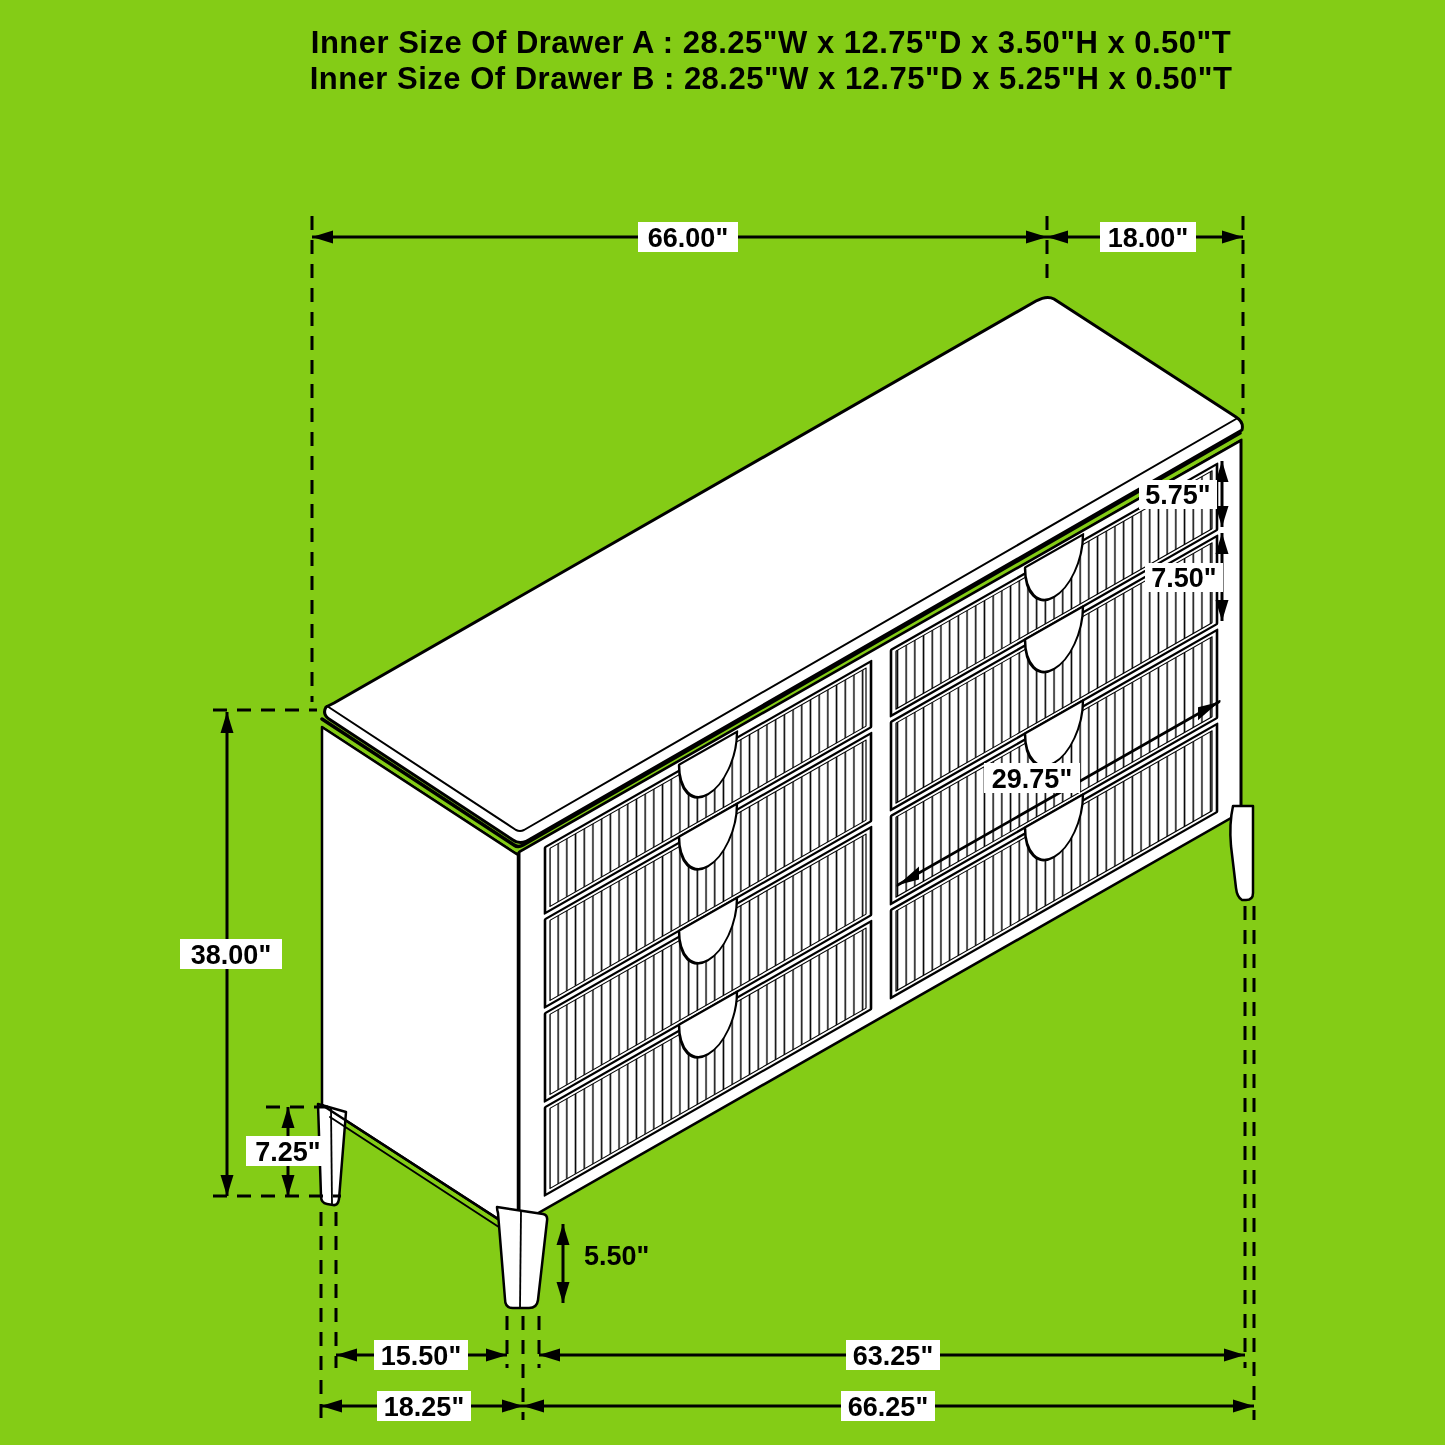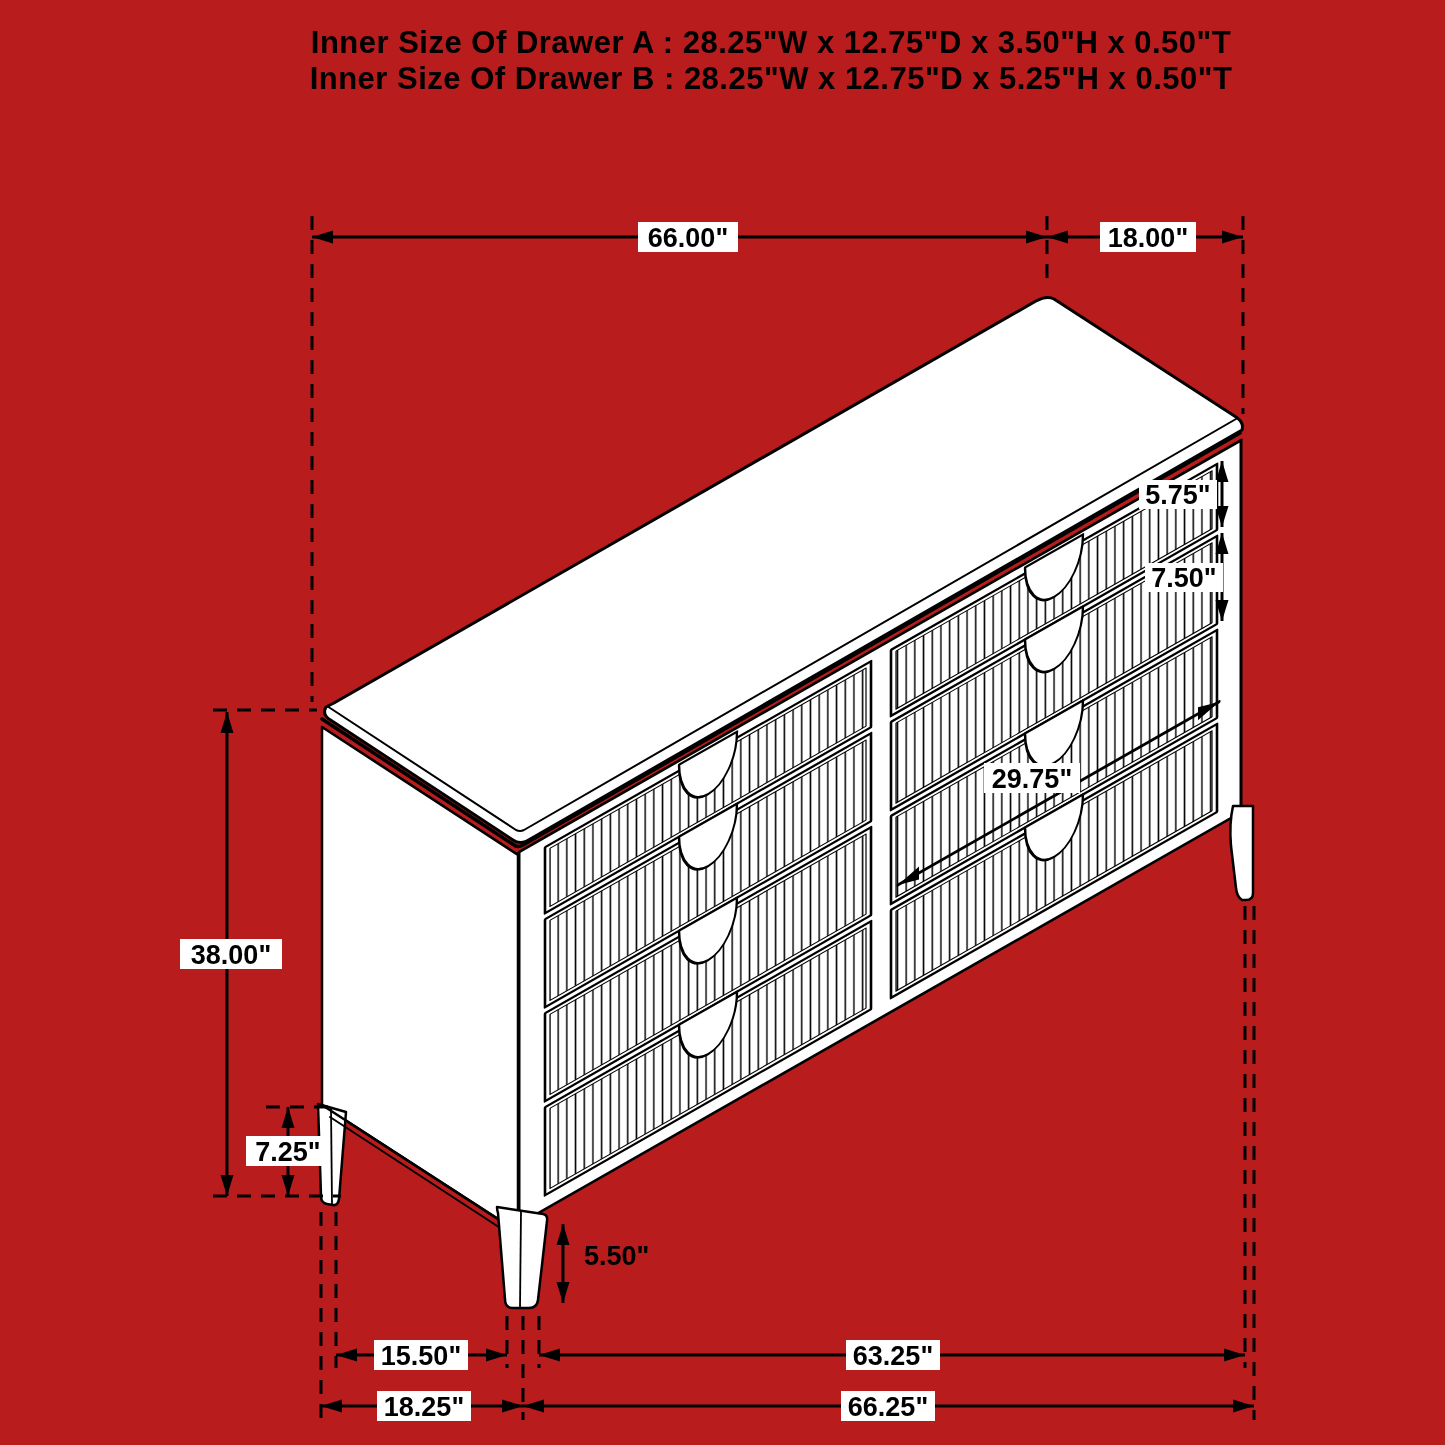--- a/index.html
+++ b/index.html
@@ -1,16 +1,16 @@
 <!DOCTYPE html>
 <html><head>
 <meta charset="utf-8">
 <style>
   html,body{margin:0;padding:0;background:#ffffff;}
-  .page{width:1445px;height:1445px;position:relative;background:#b91c1c;overflow:hidden;
+  .page{width:1445px;height:1445px;position:relative;background:#84cc16;overflow:hidden;
         font-family:"Liberation Sans","DejaVu Sans",sans-serif;}
   svg text{font-family:"Liberation Sans","DejaVu Sans",sans-serif;font-weight:bold;fill:#000;}
   .dimtxt{font-size:27px;}
   .titletxt{font-size:31px;letter-spacing:0.5px;}
 </style>
 </head>
 <body>
 
 <div class="page">
 <svg width="1445" height="1445" viewBox="0 0 1445 1445">

